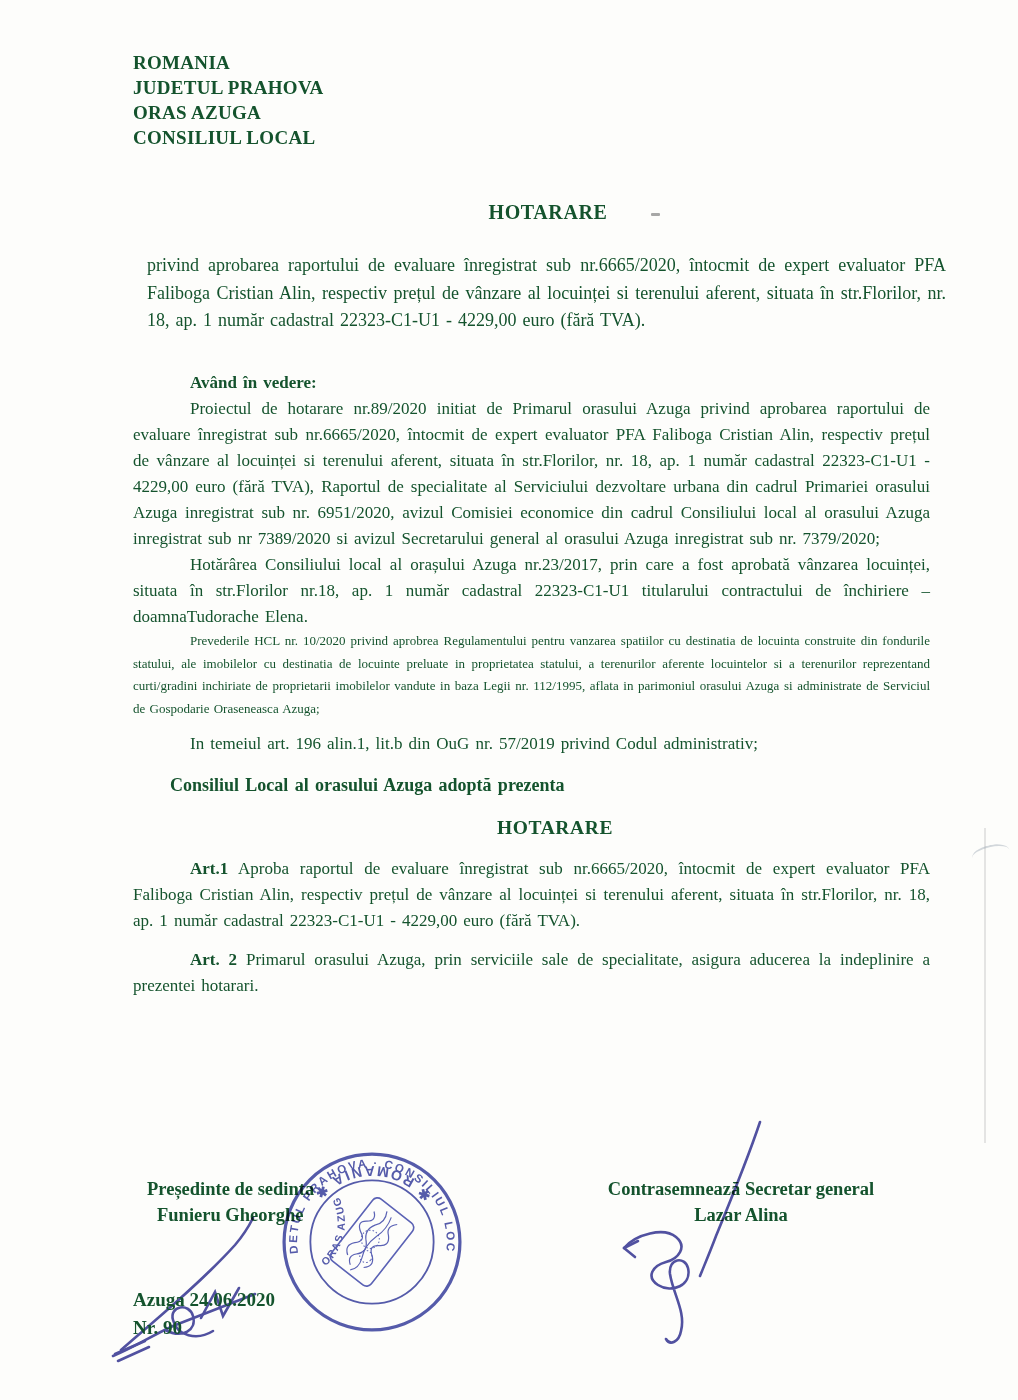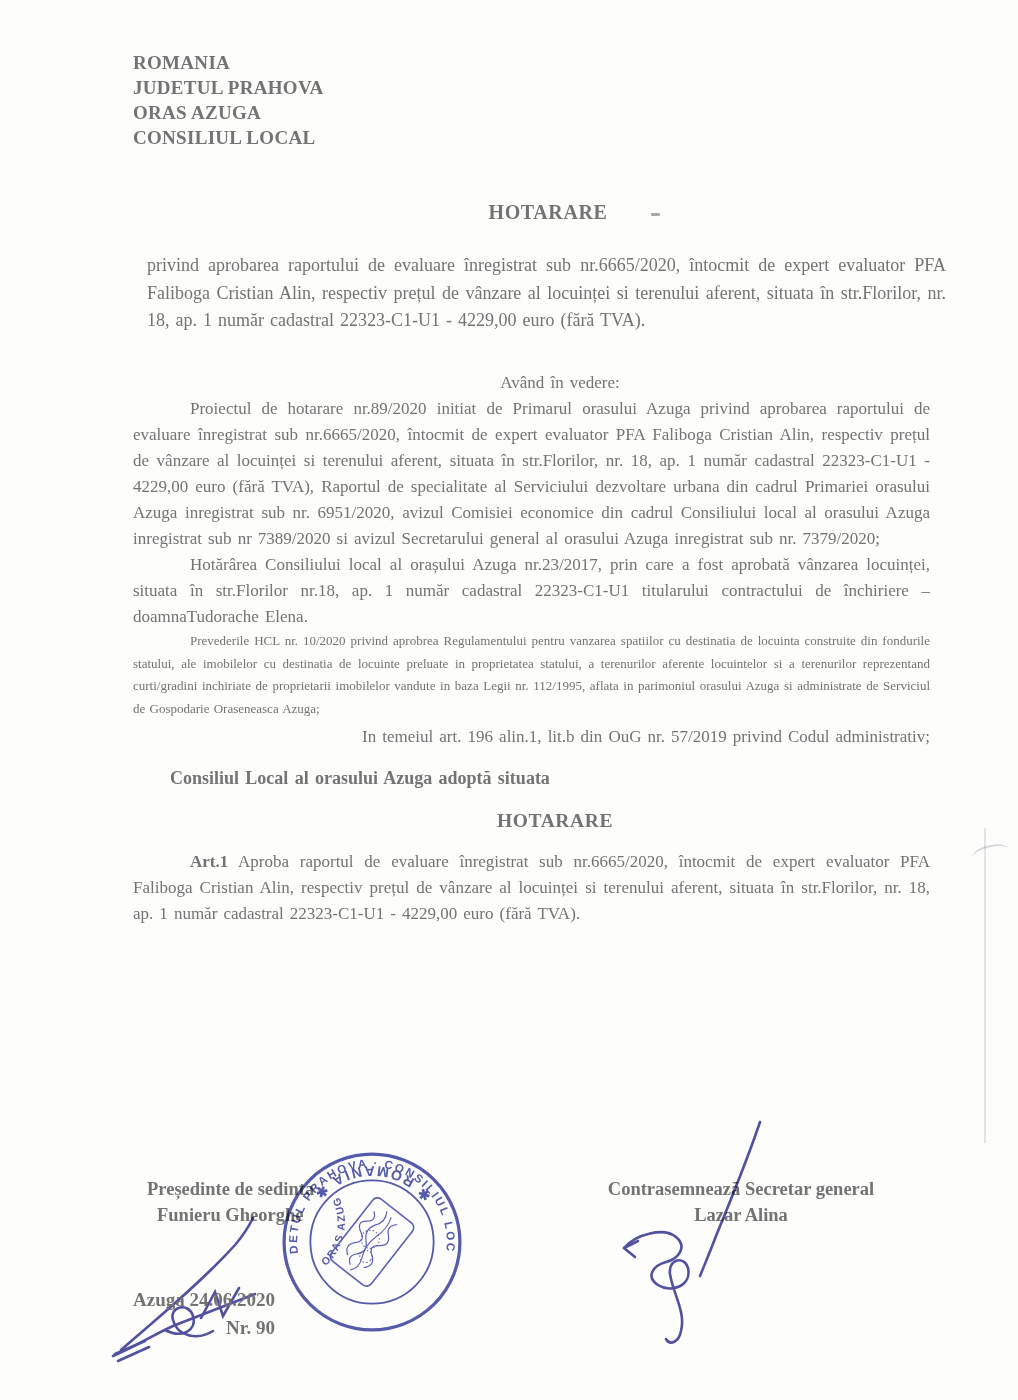--- a/index.html
+++ b/index.html
@@ -1,45 +1,45 @@
 <!DOCTYPE html>
 <html lang="ro"><head>
 <meta charset="utf-8">
 <style>
   html,body{margin:0;padding:0;background:#ffffff;}
   .page{
     position:relative;width:1018px;height:1400px;margin:0 auto;
     background:#fdfdfb;overflow:hidden;
-    font-family:"Liberation Serif","DejaVu Serif",serif;color:#737373;
+    font-family:"Liberation Serif","DejaVu Serif",serif;color:#14532d;
   }
   
   .letterhead{position:absolute;left:133px;top:50px;font-weight:700;font-size:19px;line-height:25px;letter-spacing:.3px;}
   
   .doc-title{position:absolute;left:0;top:201px;width:1018px;box-sizing:border-box;padding-left:78px;
     text-align:center;font-weight:700;font-size:20px;letter-spacing:.6px;}
   .title-artifact{position:absolute;left:651px;top:213px;width:9px;height:3px;background:#6e6e6e;opacity:.6;border-radius:1px;}
   
   .subtitle{position:absolute;left:131px;top:236px;width:799px;font-size:18px;line-height:27.5px;
     text-align:justify;word-spacing:1.5px;margin:16px;}
   
   .body-flow{position:absolute;left:133px;top:370px;width:797px;font-size:17px;line-height:26px;}
   .body-flow p{margin:0;text-align:justify;text-indent:57px;word-spacing:1.8px;}
-  .body-flow p.preamble{text-align:center;}
+  .body-flow p.preamble{text-align:left;font-weight:bold;}
   .body-flow p.small{font-size:13px;line-height:22.5px;word-spacing:1px;}
-  .body-flow p.temeiul{margin-top:4px;text-align:right;}
+  .body-flow p.temeiul{margin-top:11px;text-align:left;}
   .body-flow p.clause{margin-top:15px;font-weight:700;font-size:18px;text-indent:37px;text-align:left;}
   .body-flow p.center-title{margin-top:17px;margin-bottom:15px;text-align:center;font-weight:700;
     font-size:19.5px;text-indent:0;padding-left:47px;letter-spacing:.6px;}
   .body-flow p.article .art-label{font-weight:700;}
   .body-flow p.art2{margin-top:13px;}
   
   .sig-left{position:absolute;left:147px;top:1176px;font-weight:700;font-size:18.5px;line-height:26px;}
   .sig-left .sig-name{padding-left:10px;}
   .sig-right{position:absolute;left:593px;top:1176px;width:296px;font-weight:700;font-size:18.5px;line-height:26px;text-align:center;}
-  .footer{position:absolute;left:133px;top:1286px;font-weight:700;font-size:19px;line-height:28px;text-align:right;}
+  .footer{position:absolute;left:133px;top:1286px;font-weight:700;font-size:19px;line-height:28px;}
   
   .stamp{position:absolute;left:276px;top:1146px;width:192px;height:192px;opacity:.9;mix-blend-mode:multiply;}
   .sign-left-svg{position:absolute;left:103px;top:1198px;width:210px;height:170px;mix-blend-mode:multiply;}
   .sign-right-svg{position:absolute;left:596px;top:1116px;width:185px;height:240px;mix-blend-mode:multiply;}
   
   .scan-line{position:absolute;left:984px;top:828px;width:2px;height:315px;background:#c6c6c6;opacity:.45;}
   .corner-mark{position:absolute;left:972px;top:845px;width:38px;height:16px;border-top:2px solid #93a0ad;
     border-radius:50% 50% 0 0;opacity:.4;transform:rotate(-12deg);}
 </style>
 </head>
@@ -58,23 +58,24 @@
   <div class="title-artifact"></div>
 
   <p class="subtitle">privind aprobarea raportului de evaluare înregistrat sub nr.6665/2020, întocmit de expert evaluator PFA Faliboga Cristian Alin, respectiv prețul de vânzare al locuinței si terenului aferent, situata în str.Florilor, nr. 18, ap. 1 număr cadastral 22323-C1-U1 - 4229,00 euro (fără TVA).</p>
 
   <div class="body-flow">
     <p class="preamble">Având în vedere:</p>
     <p>Proiectul de hotarare nr.89/2020 initiat de Primarul orasului Azuga privind aprobarea raportului de evaluare înregistrat sub nr.6665/2020, întocmit de expert evaluator PFA Faliboga Cristian Alin, respectiv prețul de vânzare al locuinței si terenului aferent, situata în str.Florilor, nr. 18, ap. 1 număr cadastral 22323-C1-U1 - 4229,00 euro (fără TVA), Raportul de specialitate al Serviciului dezvoltare urbana din cadrul Primariei orasului Azuga inregistrat sub nr. 6951/2020, avizul Comisiei economice din cadrul Consiliului local al orasului Azuga inregistrat sub nr 7389/2020 si avizul Secretarului general al orasului Azuga inregistrat sub nr. 7379/2020;</p>
     <p>Hotărârea Consiliului local al orașului Azuga nr.23/2017, prin care a fost aprobată vânzarea locuinței, situata în str.Florilor nr.18, ap. 1 număr cadastral 22323-C1-U1 titularului contractului de închiriere – doamnaTudorache Elena.</p>
     <p class="small">Prevederile HCL nr. 10/2020 privind aprobrea Regulamentului pentru vanzarea spatiilor cu destinatia de locuinta construite din fondurile statului, ale imobilelor cu destinatia de locuinte preluate in proprietatea statului, a terenurilor aferente locuintelor si a terenurilor reprezentand curti/gradini inchiriate de proprietarii imobilelor vandute in baza Legii nr. 112/1995, aflata in parimoniul orasului Azuga si administrate de Serviciul de Gospodarie Oraseneasca Azuga;</p>
     <p class="temeiul">In temeiul art. 196 alin.1, lit.b din OuG nr. 57/2019 privind Codul administrativ;</p>
-    <p class="clause">Consiliul Local al orasului Azuga adoptă situata</p>
+    <p class="clause">Consiliul Local al orasului Azuga adoptă prezenta</p>
     <p class="center-title">HOTARARE</p>
     <p class="article"><span class="art-label">Art.1</span><span> Aproba raportul de evaluare înregistrat sub nr.6665/2020, întocmit de expert evaluator PFA Faliboga Cristian Alin, respectiv prețul de vânzare al locuinței si terenului aferent, situata în str.Florilor, nr. 18, ap. 1 număr cadastral 22323-C1-U1 - 4229,00 euro (fără TVA).</span></p>
+    <p class="article art2"><span class="art-label">Art. 2</span><span> Primarul orasului Azuga, prin serviciile sale de specialitate, asigura aducerea la indeplinire a prezentei hotarari.</span></p>
   </div>
 
   <div class="sig-left">
     <div>Președinte de sedinta</div>
     <div class="sig-name">Funieru Gheorghe</div>
   </div>
 
   <div class="sig-right">
     <div>Contrasemnează Secretar general</div>
     <div>Lazar Alina</div>

